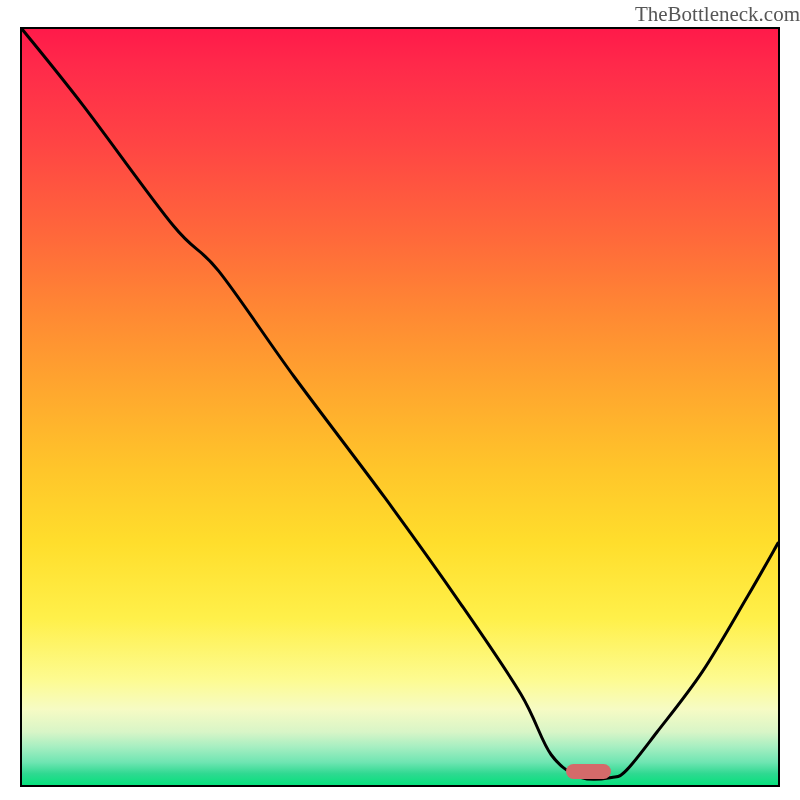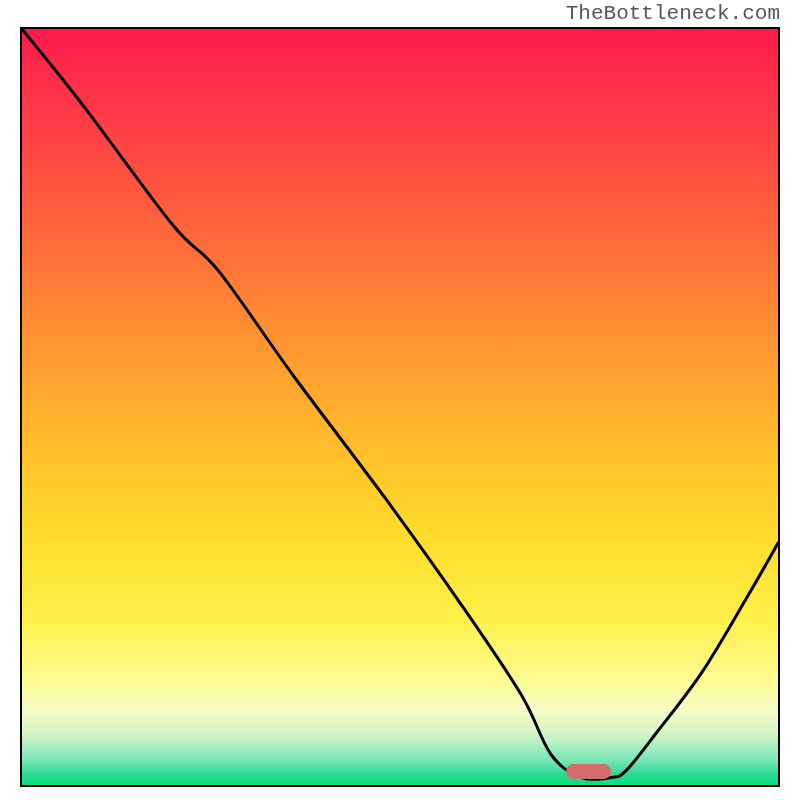--- a/index.html
+++ b/index.html
@@ -53,22 +53,22 @@
     height: 100%;
   }
   .marker {
     position: absolute;
     background: #d46a6a;
     border-radius: 999px;
   }
   .watermark {
     position: absolute;
     top: 2px;
-    right: 20px;
-    font-family: Liberation Mono, monospace;
+    right: 0;
+    font-family: Liberation Serif, serif;
     font-size: 21px;
     font-weight: 500;
     color: #565656;
     letter-spacing: 0px;
   }
 </style>
 </head>
 <body>
 
 <div class="chart-container">

